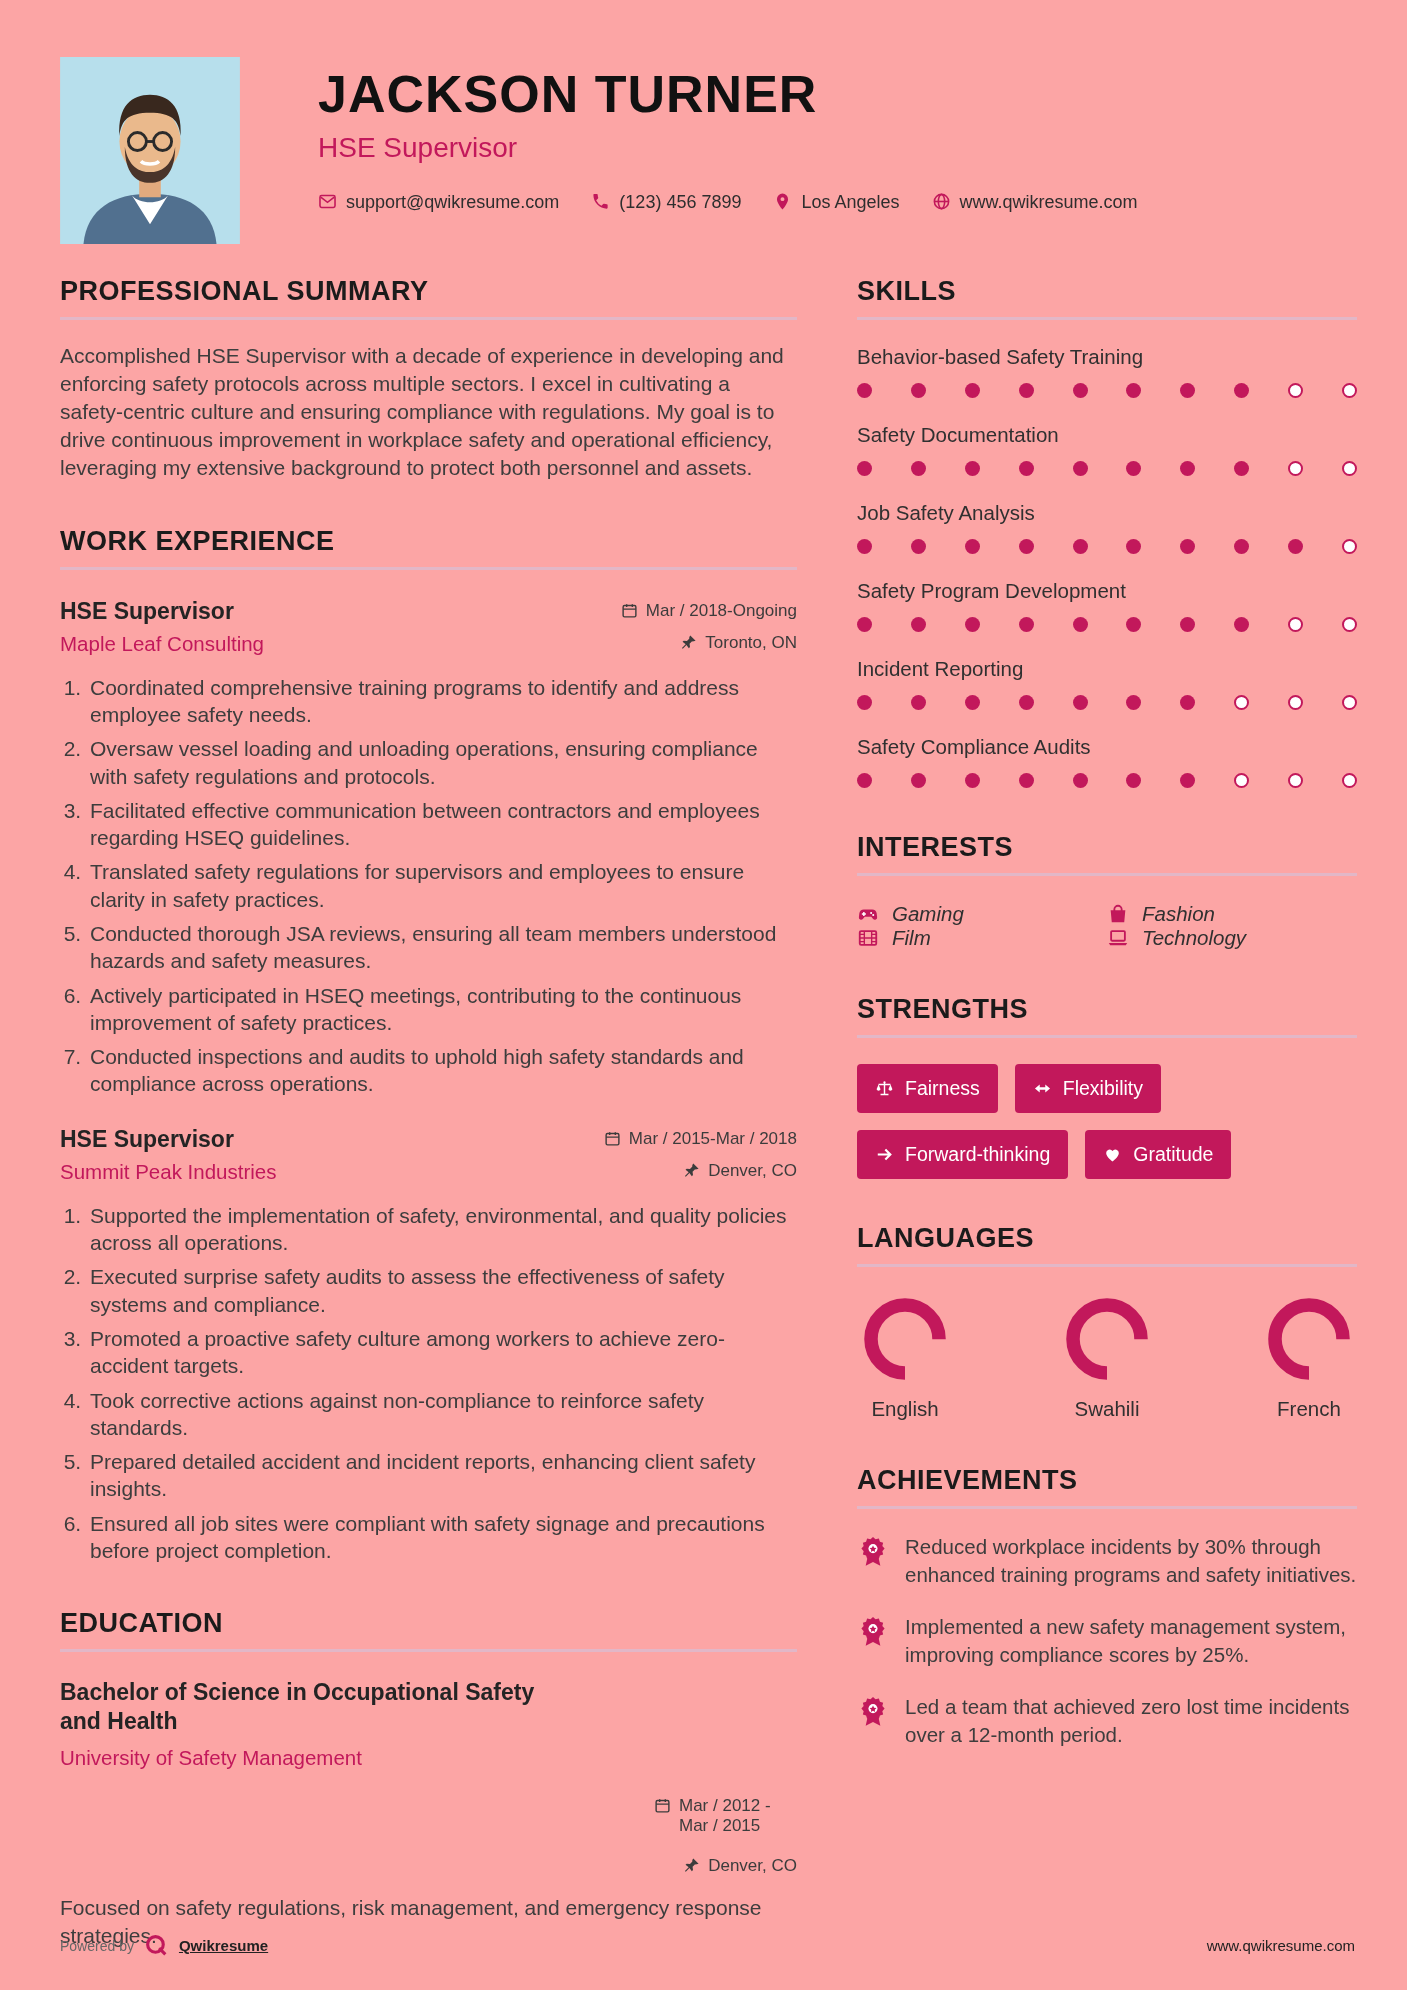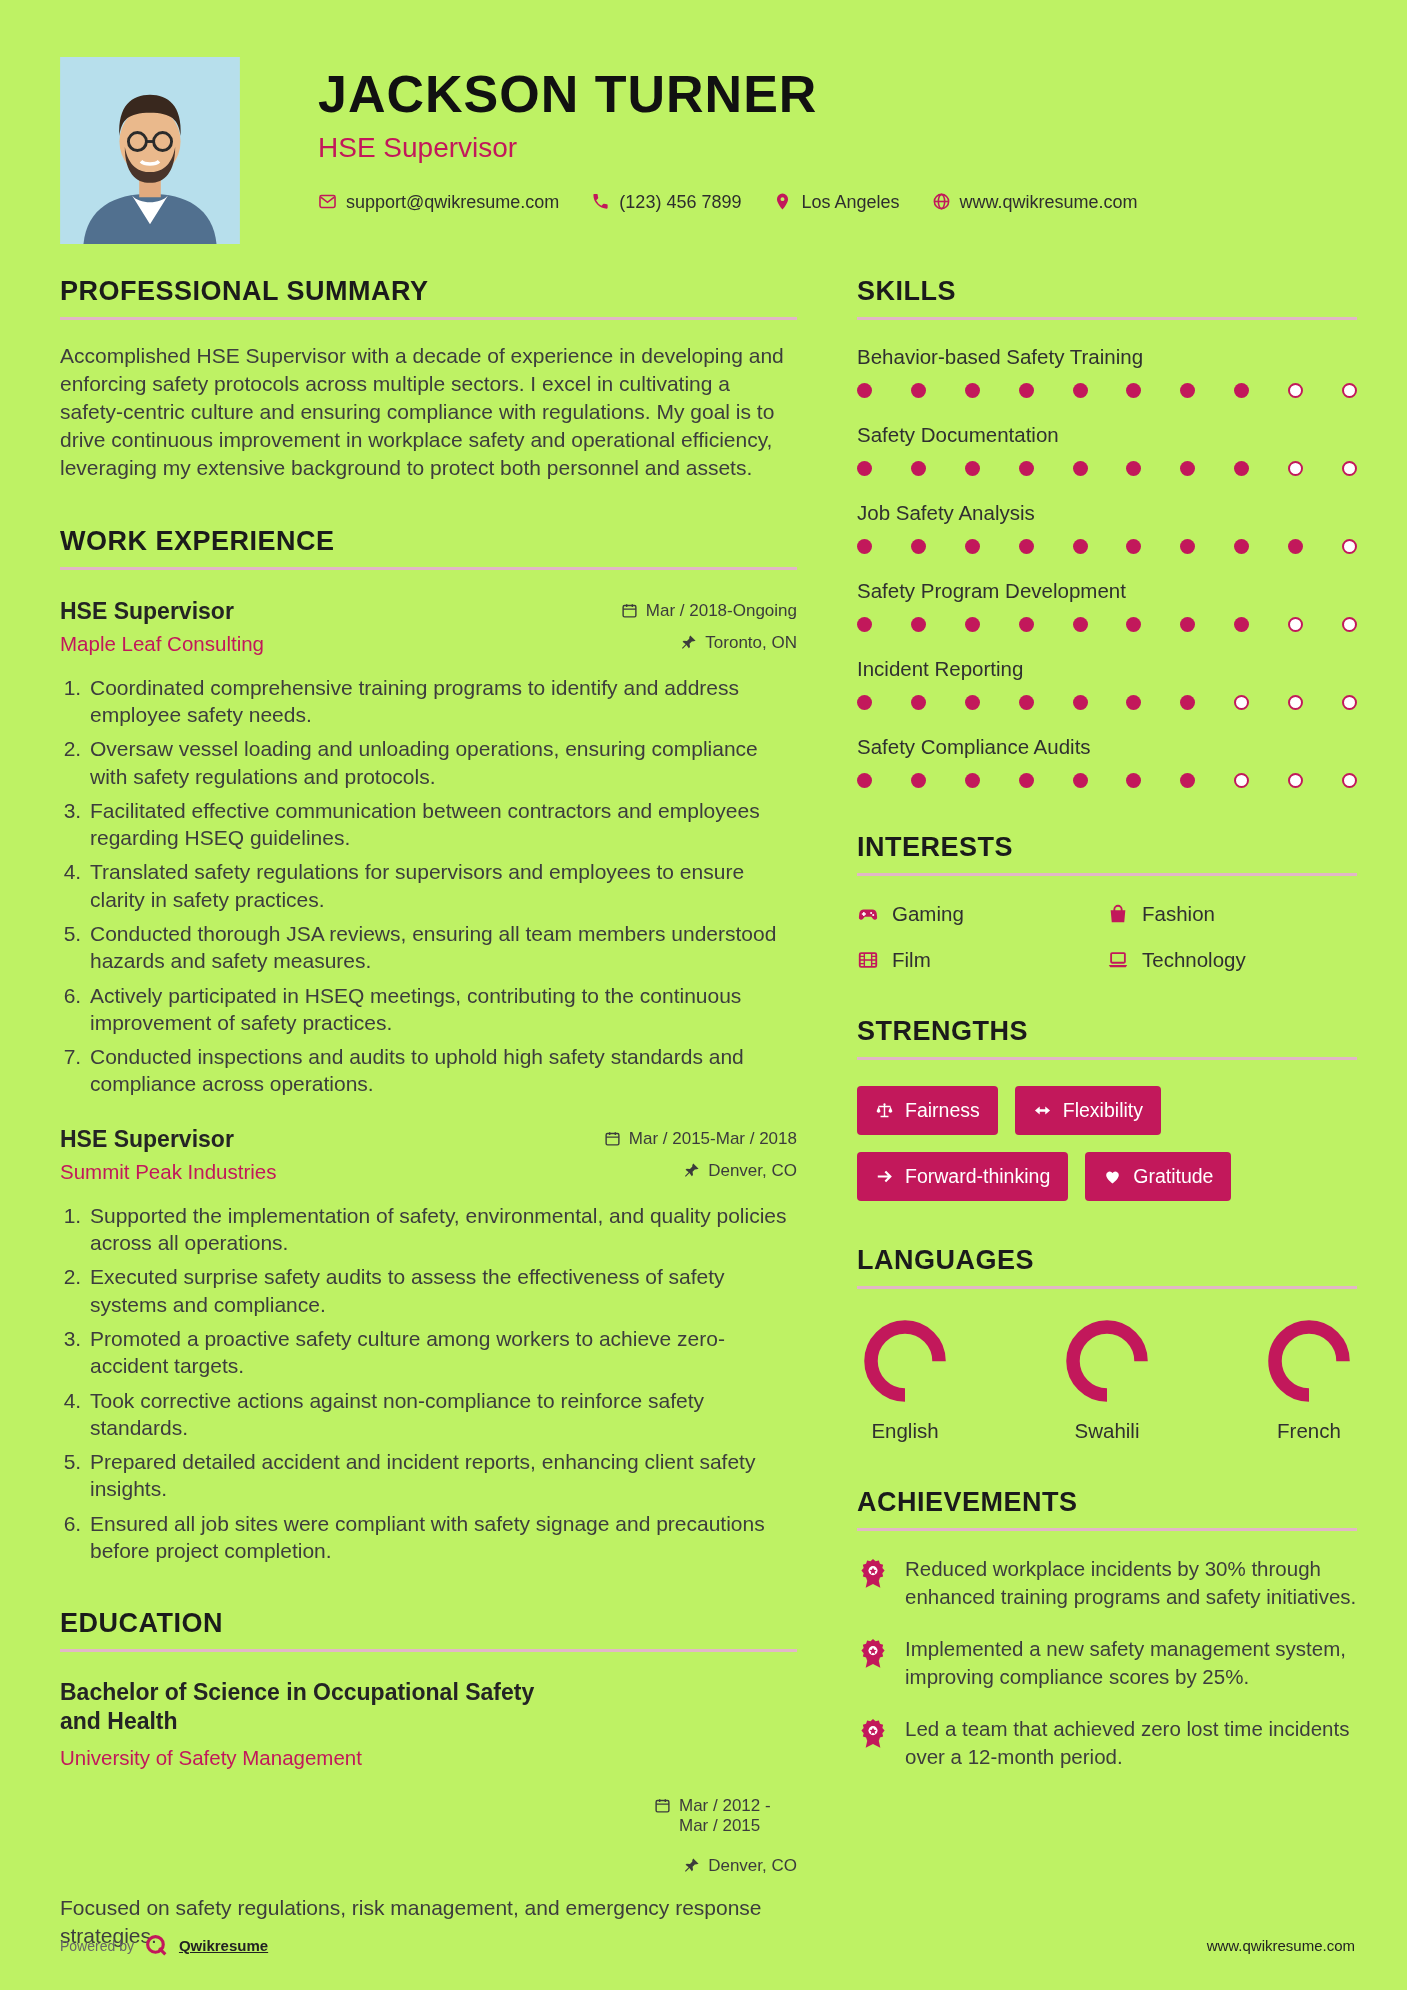--- a/index.html
+++ b/index.html
@@ -1,21 +1,21 @@
 <!DOCTYPE html>
 <html style="--accent: #c2185b; --rule: #e2b7c7;"><head>
 <meta charset="utf-8">
 <style>
   :root{
     --accent:#c2185b;
     --rule:#e2b7c7;
   }
   *{box-sizing:border-box;}
   body{margin:0;background:#ffffff;font-family:"Liberation Sans",sans-serif;color:#3a3a3a;}
-  .page{position:relative;width:1407px;height:1990px;background:#bef264;padding:57px 50px 0 60px;overflow:hidden;}
+  .page{position:relative;width:1407px;height:1990px;background:#fca5a5;padding:57px 50px 0 60px;overflow:hidden;}
   .defs{position:absolute;width:0;height:0;overflow:hidden;}
 
   
   .header{display:flex;gap:78px;align-items:flex-start;}
   .photo{width:180px;height:187px;flex:0 0 auto;}
   .photo svg{display:block;width:100%;height:100%;}
   .head-body{padding-top:10px;}
   h1{margin:0;font-size:52px;line-height:1.05;font-weight:800;color:#111;letter-spacing:1px;}
   .role{margin-top:10px;font-size:28px;color:var(--accent);}
   .contacts{margin-top:28px;display:flex;align-items:center;gap:32px;font-size:18px;color:#2e2e2e;}
@@ -53,21 +53,21 @@
 
   
   .skill{margin-top:25px;}
   .skill-name{font-size:20.5px;color:#303030;margin-bottom:14px;}
   .dots{display:flex;justify-content:space-between;}
   .dot{width:15px;height:15px;border-radius:50%;}
   .dot.filled{background:var(--accent);}
   .dot.hollow{border:2.5px solid var(--accent);background:#fff;}
 
   
-  .interests{display:grid;grid-template-columns:1fr 1fr;row-gap:22px;margin-top:26px;}
+  .interests{display:grid;grid-template-columns:1fr 1fr;margin-top:26px;font-style:italic;}
   .interest{display:flex;align-items:center;gap:13px;font-size:20.5px;color:#303030;}
   .iic{width:22px;height:22px;color:var(--accent);flex:0 0 auto;}
 
   
   .strengths{display:flex;flex-wrap:wrap;gap:17px;margin-top:26px;}
   .badge{display:inline-flex;align-items:center;gap:11px;background:var(--accent);color:#fff;font-size:19.5px;padding:13px 18px;border-radius:4px;}
   .bic{width:19px;height:19px;color:#fff;flex:0 0 auto;}
 
   
   .languages{display:flex;justify-content:space-between;margin-top:30px;padding:0 6px;}

